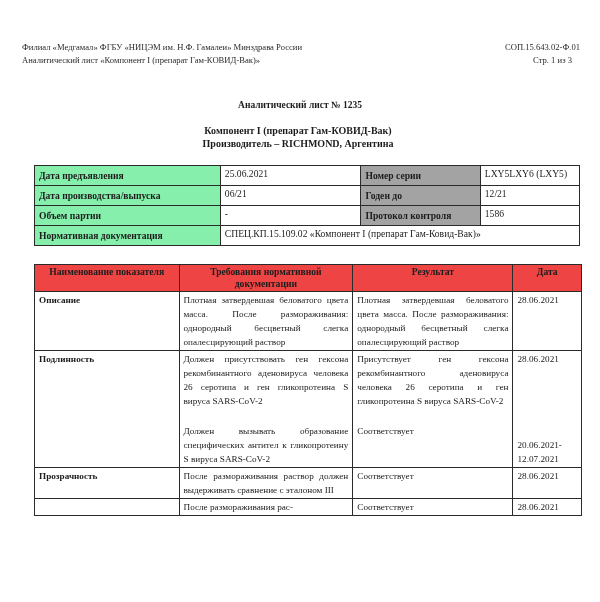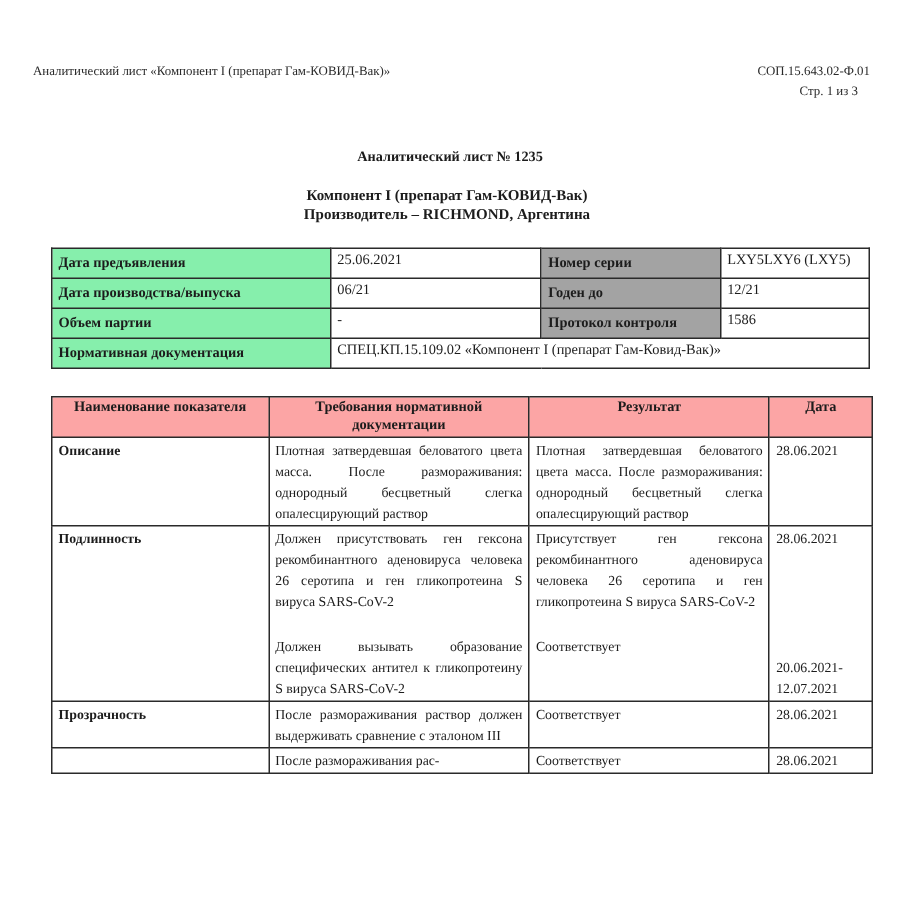--- a/index.html
+++ b/index.html
@@ -29,32 +29,33 @@
     }
     table { border-collapse: collapse; position: absolute; }
     td, th { border: 1px solid #2a2a2a; vertical-align: top; }
     .info { left: 34px; top: 165px; width: 546px; font-size: 9.6px; }
     .info td { padding: 2px 4px; height: 15px; }
     .info .lbl { font-weight: bold; width: 139px; vertical-align: middle; background: #86efac; }
     .info .val { width: 103px; }
     .info .lbl2 { font-weight: bold; width: 86px; vertical-align: middle; background: #a3a3a3; }
     .info .val2 { width: 70px; line-height: 11px; }
     .main { left: 34px; top: 264px; width: 548px; font-size: 9.2px; }
-    .main th { font-weight: bold; text-align: center; padding: 1px 3px; line-height: 12px; font-size: 9.6px; background: #fca5a5; vertical-align: top; }
+    .main th { font-weight: bold; text-align: center; padding: 1px 3px; line-height: 12px; font-size: 9.6px; background: #ef4444; vertical-align: top; }
     .main td { padding: 1px 4px; line-height: 14px; }
     .c1 { width: 138px; font-weight: bold; }
     .c2 { width: 168px; text-align: justify; }
     .c3 { width: 154px; text-align: justify; }
     .c4 { width: 60px; }
     .block2 { margin-top: 16px; }
   </style>
 </head>
 <body>
 
 <div class="hdr-left">
+  <div>Филиал «Медгамал» ФГБУ «НИЦЭМ им. Н.Ф. Гамалеи» Минздрава России</div>
   <div>Аналитический лист «Компонент I (препарат Гам-КОВИД-Вак)»</div>
 </div>
 <div class="hdr-right">
   <div>СОП.15.643.02-Ф.01</div>
   <div class="pg">Стр. 1 из 3</div>
 </div>
 
 <div class="doc-title">Аналитический лист № 1235</div>
 <div class="sub-title">
   <div>Компонент I (препарат Гам-КОВИД-Вак)</div>

